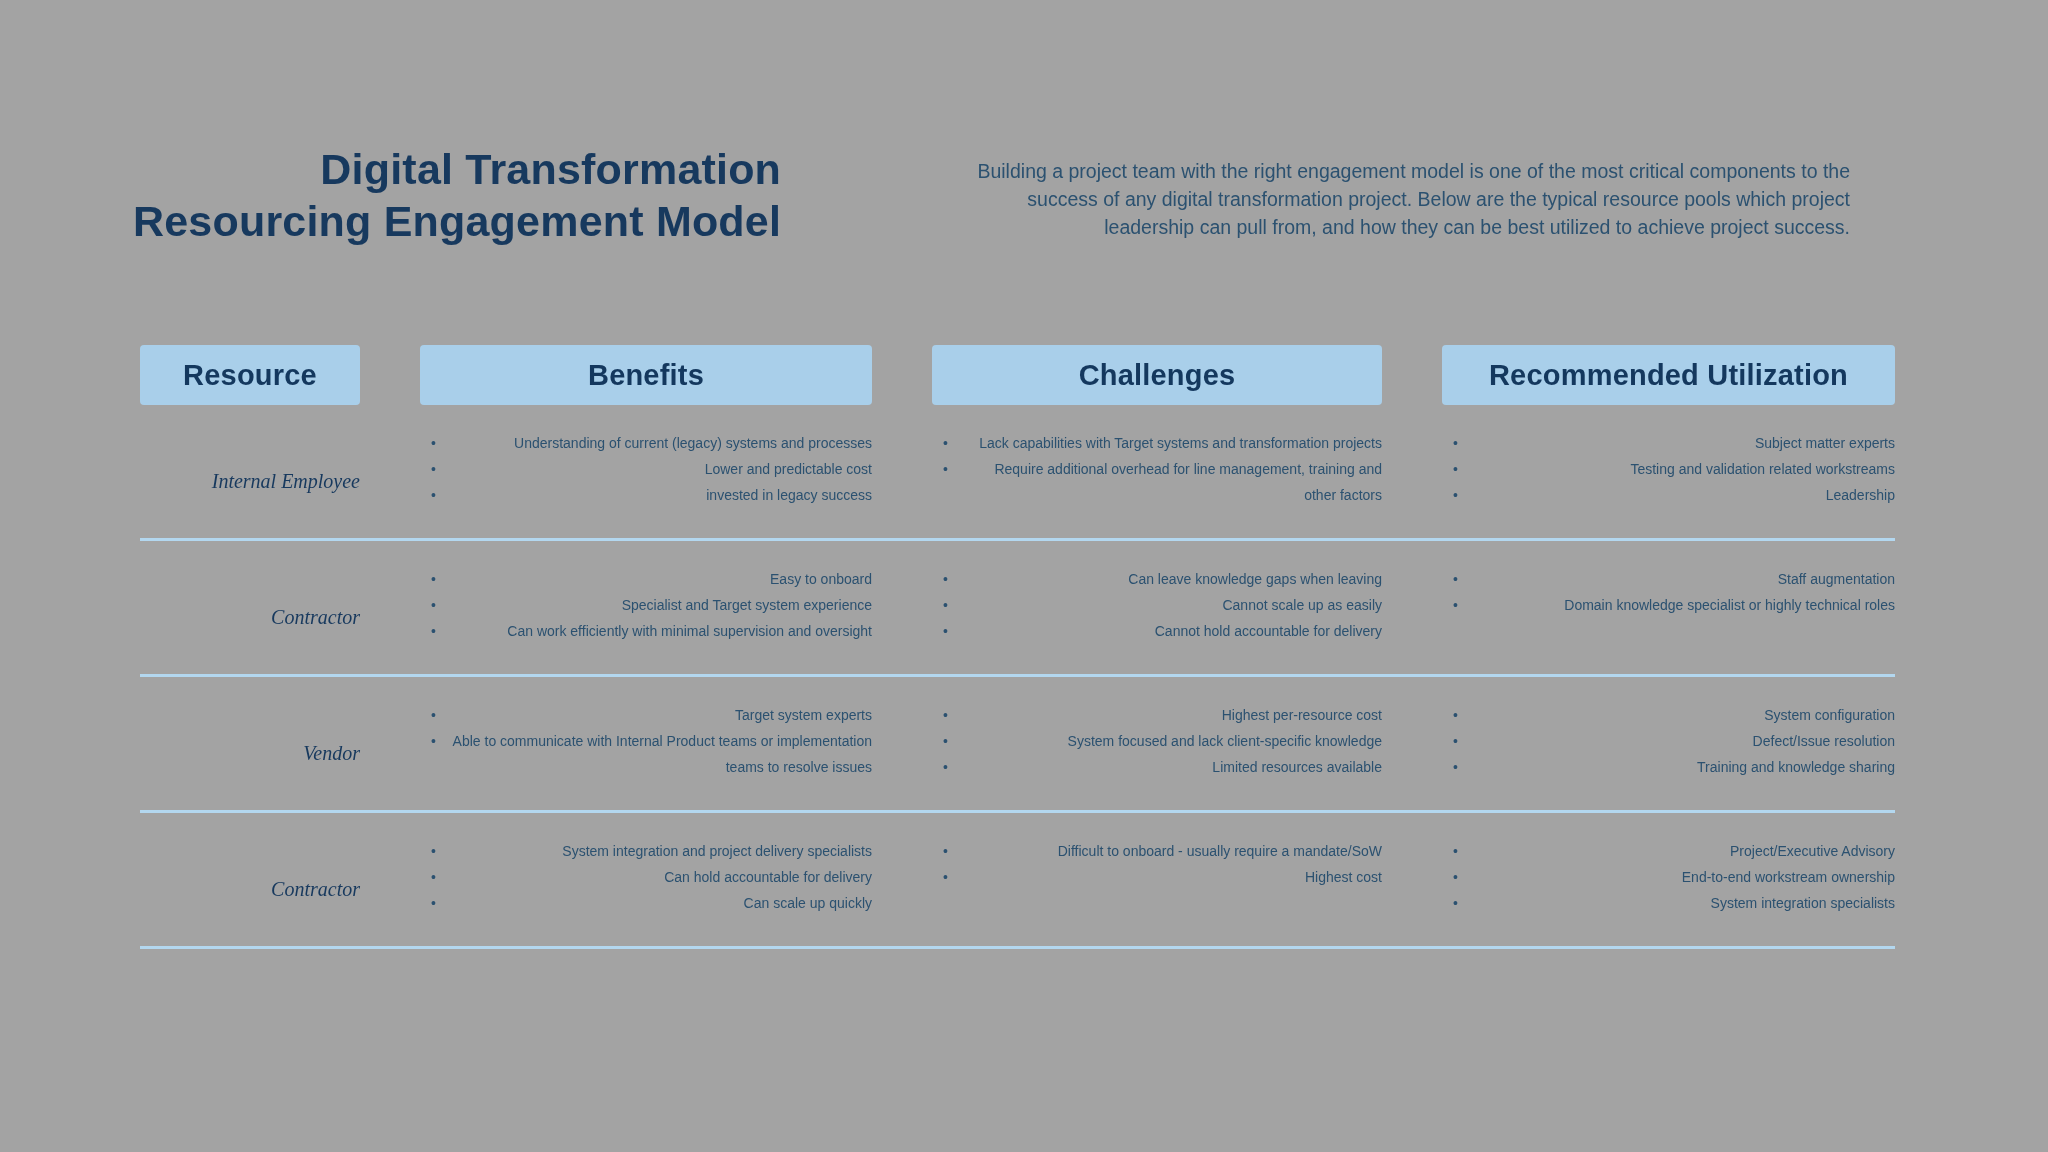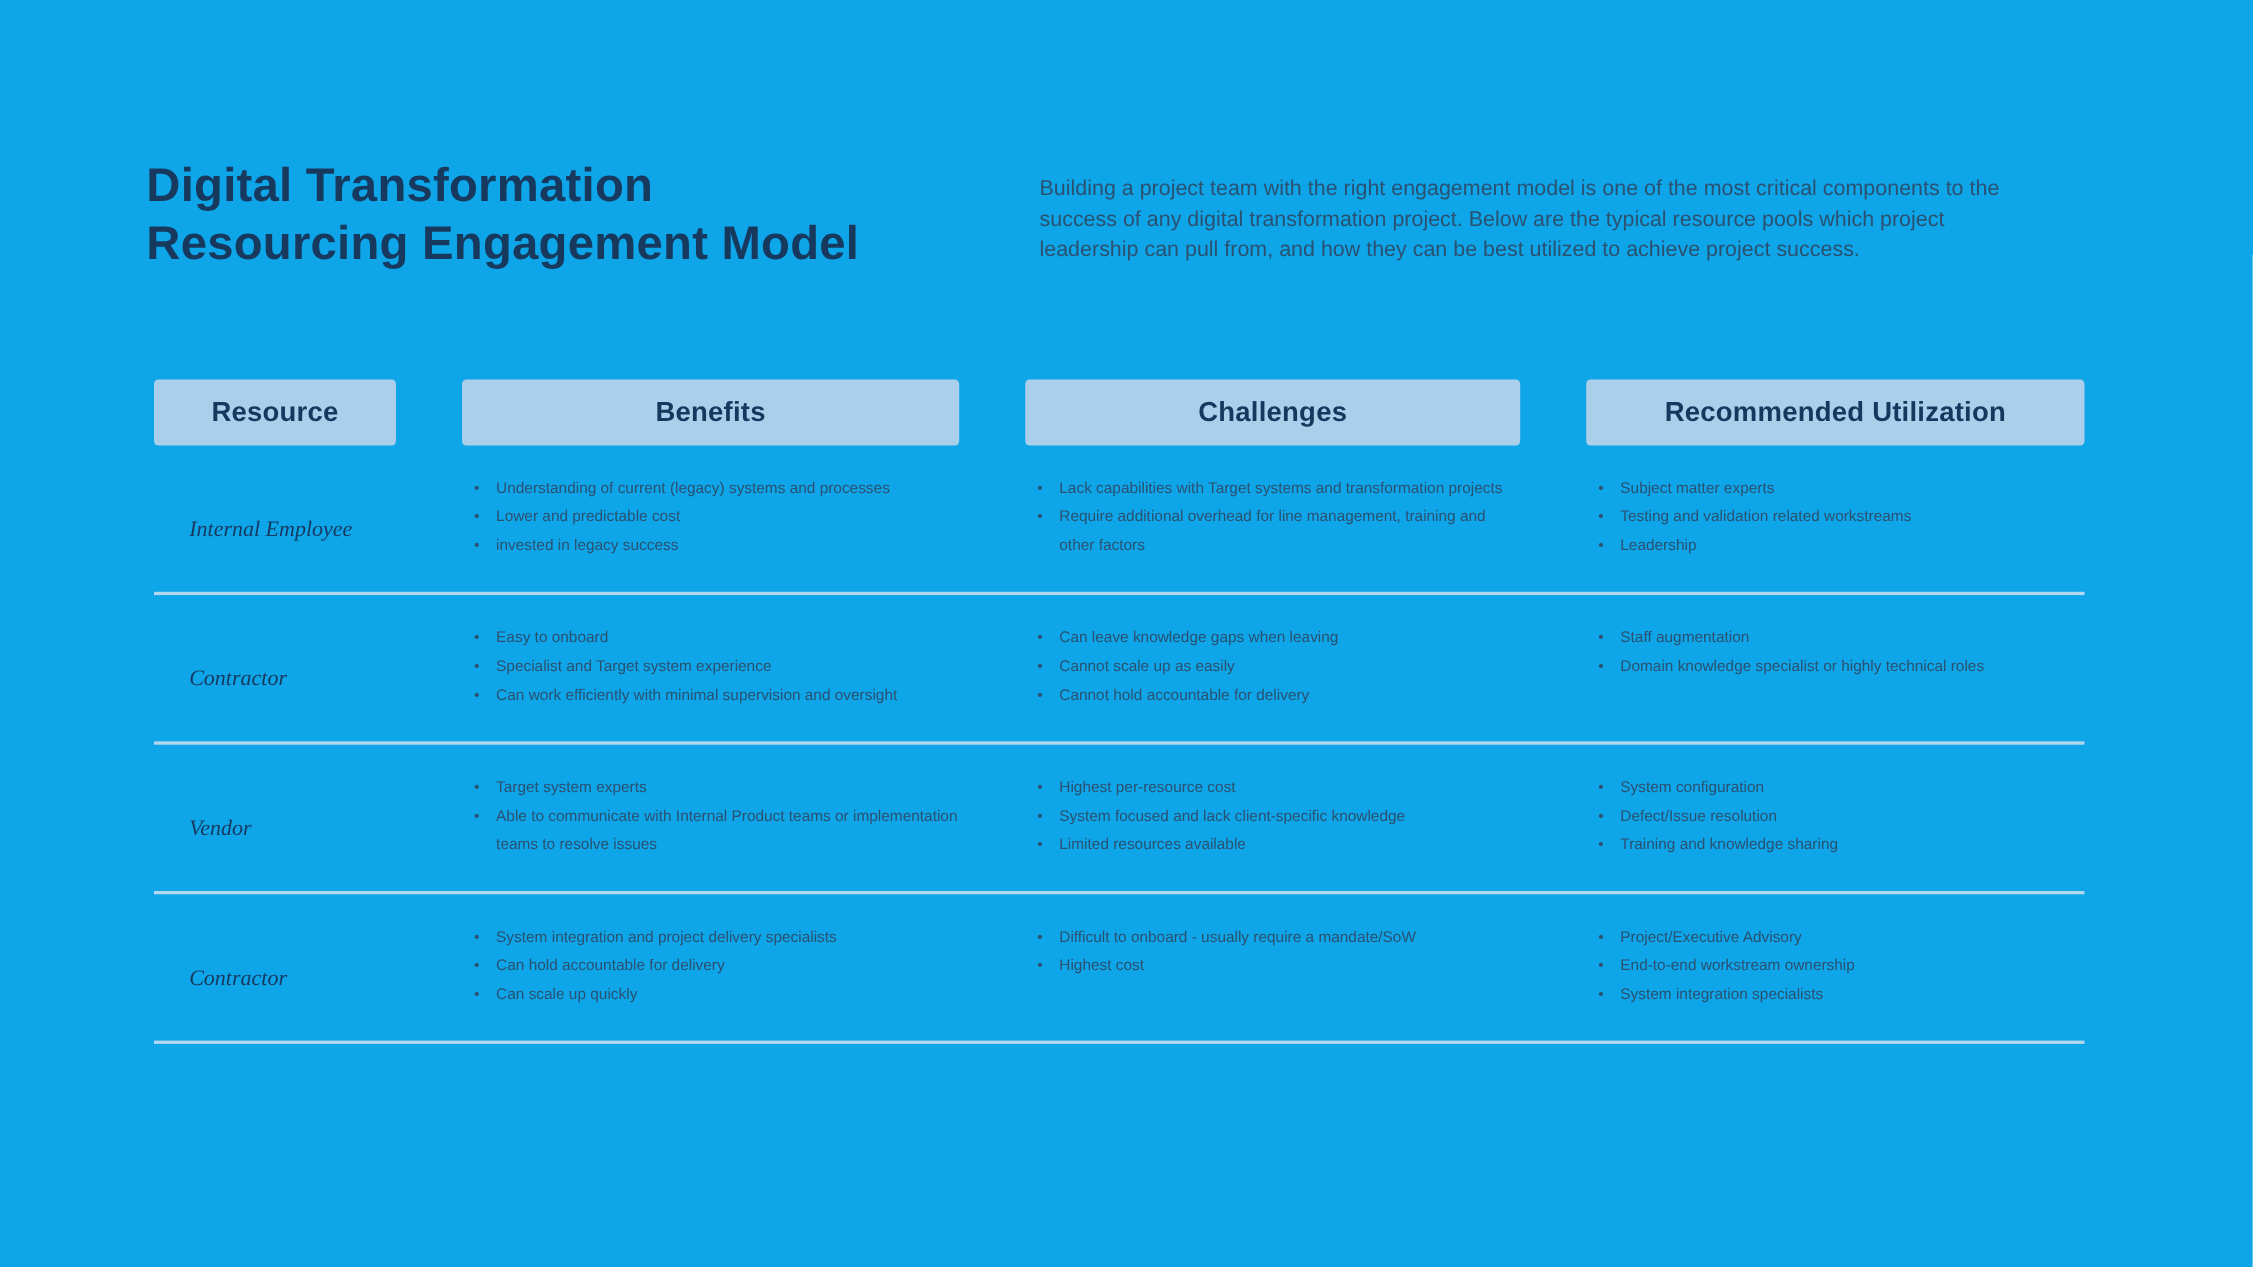--- a/index.html
+++ b/index.html
@@ -1,23 +1,24 @@
 <!DOCTYPE html>
 <html><head>
 <meta charset="utf-8">
 <style>
   * { margin: 0; padding: 0; box-sizing: border-box; }
   html, body { background: #ffffff; }
   .page {
     position: relative;
     width: 2048px;
     height: 1152px;
-    background: #0ea5e9;
+    background: #a3a3a3;
     overflow: hidden;
     font-family: "Liberation Sans", sans-serif;
+    text-align: right;
   }
 
   
   .title {
     position: absolute;
     left: 133px;
     top: 143px;
     font-size: 43px;
     font-weight: 700;
     line-height: 52px;
@@ -46,21 +47,21 @@
     grid-template-columns: 220px 452px 450px 453px;
     column-gap: 60px;
   }
   .hcell {
     height: 60px;
     background: #A9CFEA;
     border-radius: 4px;
     display: flex;
     align-items: center;
     justify-content: center;
-    font-size: 25px;
+    font-size: 29px;
     font-weight: 700;
     color: #14385E;
     letter-spacing: 0.2px;
   }
   .trow {
     border-bottom: 3px solid #B3D7EF;
     padding: 25px 0 6px 0;
     min-height: 136px;
   }
   .rcell {

